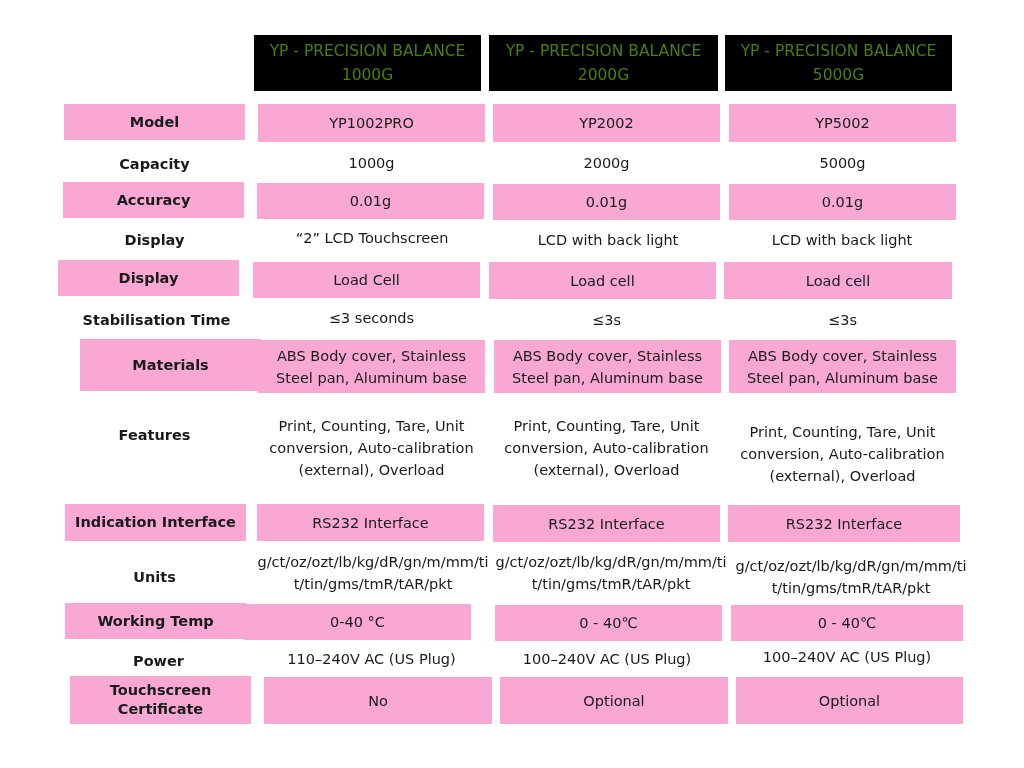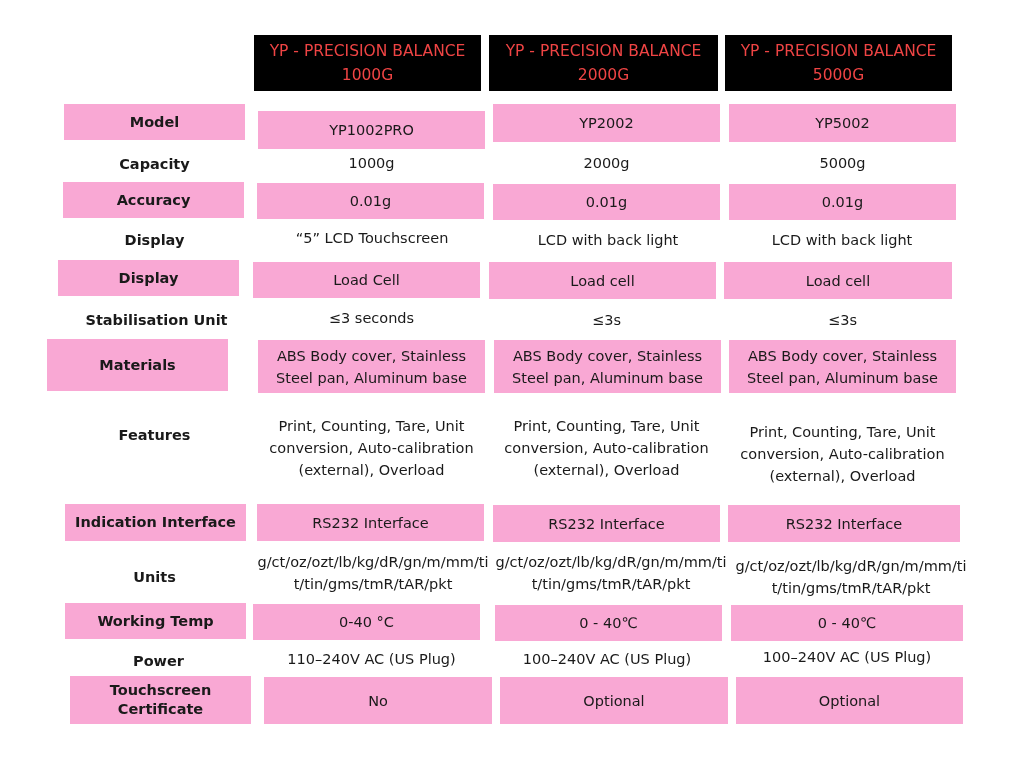--- a/index.html
+++ b/index.html
@@ -1,92 +1,92 @@
 <!DOCTYPE html>
 <html><head>
   <meta charset="utf-8">
   <style>
     html, body { margin: 0; padding: 0; background: #ffffff; }
     body { width: 1024px; height: 768px; position: relative; overflow: hidden;
            font-family: "DejaVu Sans", sans-serif; color: #1a1a1a; }
     .cell { position: absolute; display: flex; align-items: center; justify-content: center;
             text-align: center; box-sizing: border-box; line-height: 22px; }
     .bg { background: #f9a8d4; }
-    .hdr { background: #000000; color: #ef4444; font-size: 15.5px; line-height: 24px; }
+    .hdr { background: #000000; color: #4d7c0f; font-size: 15.5px; line-height: 24px; }
     .lbl { font-weight: bold; font-size: 14.5px; line-height: 19px; }
     .val { font-size: 14.5px; }
   </style>
 </head>
 <body>
 
 <div class="cell hdr" style="left:254px;top:35px;width:227px;height:56px;flex-direction:column;">
   <span>YP - PRECISION BALANCE</span>
   <span>1000G</span>
 </div>
 <div class="cell hdr" style="left:489px;top:35px;width:229px;height:56px;flex-direction:column;">
   <span>YP - PRECISION BALANCE</span>
   <span>2000G</span>
 </div>
 <div class="cell hdr" style="left:725px;top:35px;width:227px;height:56px;flex-direction:column;">
   <span>YP - PRECISION BALANCE</span>
   <span>5000G</span>
 </div>
 
 <div class="cell lbl bg" style="left:64px;top:104px;width:181px;height:36px;">Model</div>
-<div class="cell val bg" style="left:258px;top:111px;width:227px;height:38px;">YP1002PRO</div>
+<div class="cell val bg" style="left:258px;top:104px;width:227px;height:38px;">YP1002PRO</div>
 <div class="cell val bg" style="left:493px;top:104px;width:227px;height:38px;">YP2002</div>
 <div class="cell val bg" style="left:729px;top:104px;width:227px;height:38px;">YP5002</div>
 
 <div class="cell lbl" style="left:64px;top:153px;width:181px;height:22px;">Capacity</div>
 <div class="cell val" style="left:258px;top:152px;width:227px;height:22px;">1000g</div>
 <div class="cell val" style="left:493px;top:152px;width:227px;height:22px;">2000g</div>
 <div class="cell val" style="left:729px;top:152px;width:227px;height:22px;">5000g</div>
 
 <div class="cell lbl bg" style="left:63px;top:182px;width:181px;height:36px;">Accuracy</div>
 <div class="cell val bg" style="left:257px;top:183px;width:227px;height:36px;">0.01g</div>
 <div class="cell val bg" style="left:493px;top:184px;width:227px;height:36px;">0.01g</div>
 <div class="cell val bg" style="left:729px;top:184px;width:227px;height:36px;">0.01g</div>
 
 <div class="cell lbl" style="left:64px;top:229px;width:181px;height:22px;">Display</div>
-<div class="cell val" style="left:252px;top:227px;width:240px;height:22px;">“5” LCD Touchscreen</div>
+<div class="cell val" style="left:252px;top:227px;width:240px;height:22px;">“2” LCD Touchscreen</div>
 <div class="cell val" style="left:488px;top:229px;width:240px;height:22px;">LCD with back light</div>
 <div class="cell val" style="left:722px;top:229px;width:240px;height:22px;">LCD with back light</div>
 
 <div class="cell lbl bg" style="left:58px;top:260px;width:181px;height:36px;">Display</div>
 <div class="cell val bg" style="left:253px;top:262px;width:227px;height:36px;">Load Cell</div>
 <div class="cell val bg" style="left:489px;top:262px;width:227px;height:37px;">Load cell</div>
 <div class="cell val bg" style="left:724px;top:262px;width:228px;height:37px;">Load cell</div>
 
-<div class="cell lbl" style="left:66px;top:309px;width:181px;height:22px;">Stabilisation Unit</div>
+<div class="cell lbl" style="left:66px;top:309px;width:181px;height:22px;">Stabilisation Time</div>
 <div class="cell val" style="left:258px;top:307px;width:227px;height:22px;">≤3 seconds</div>
 <div class="cell val" style="left:493px;top:309px;width:227px;height:22px;">≤3s</div>
 <div class="cell val" style="left:729px;top:309px;width:227px;height:22px;">≤3s</div>
 
-<div class="cell lbl bg" style="left:47px;top:339px;width:181px;height:52px;">Materials</div>
+<div class="cell lbl bg" style="left:80px;top:339px;width:181px;height:52px;">Materials</div>
 <div class="cell val bg" style="left:258px;top:340px;width:227px;height:53px;padding:0 8px;">ABS Body cover, Stainless Steel pan, Aluminum base</div>
 <div class="cell val bg" style="left:494px;top:340px;width:227px;height:53px;padding:0 8px;">ABS Body cover, Stainless Steel pan, Aluminum base</div>
 <div class="cell val bg" style="left:729px;top:340px;width:227px;height:53px;padding:0 8px;">ABS Body cover, Stainless Steel pan, Aluminum base</div>
 
 <div class="cell lbl" style="left:64px;top:424px;width:181px;height:22px;">Features</div>
 <div class="cell val" style="left:258px;top:404px;width:227px;height:88px;padding:0 10px;">Print, Counting, Tare, Unit conversion, Auto-calibration (external), Overload</div>
 <div class="cell val" style="left:493px;top:404px;width:227px;height:88px;padding:0 10px;">Print, Counting, Tare, Unit conversion, Auto-calibration (external), Overload</div>
 <div class="cell val" style="left:729px;top:410px;width:227px;height:88px;padding:0 10px;">Print, Counting, Tare, Unit conversion, Auto-calibration (external), Overload</div>
 
 <div class="cell lbl bg" style="left:65px;top:504px;width:181px;height:37px;">Indication Interface</div>
 <div class="cell val bg" style="left:257px;top:504px;width:227px;height:37px;">RS232 Interface</div>
 <div class="cell val bg" style="left:493px;top:505px;width:227px;height:37px;">RS232 Interface</div>
 <div class="cell val bg" style="left:728px;top:505px;width:232px;height:37px;">RS232 Interface</div>
 
 <div class="cell lbl" style="left:64px;top:566px;width:181px;height:22px;">Units</div>
 <div class="cell val" style="left:256px;top:551px;width:234px;height:44px;word-break:break-all;">g/ct/oz/ozt/lb/kg/dR/gn/m/mm/tit/tin/gms/tmR/tAR/pkt</div>
 <div class="cell val" style="left:492px;top:551px;width:238px;height:44px;word-break:break-all;">g/ct/oz/ozt/lb/kg/dR/gn/m/mm/tit/tin/gms/tmR/tAR/pkt</div>
 <div class="cell val" style="left:732px;top:555px;width:238px;height:44px;word-break:break-all;">g/ct/oz/ozt/lb/kg/dR/gn/m/mm/tit/tin/gms/tmR/tAR/pkt</div>
 
 <div class="cell lbl bg" style="left:65px;top:603px;width:181px;height:36px;">Working Temp</div>
-<div class="cell val bg" style="left:253px;top:604px;width:227px;height:36px;">0-40 °C</div>
+<div class="cell val bg" style="left:244px;top:604px;width:227px;height:36px;">0-40 °C</div>
 <div class="cell val bg" style="left:495px;top:605px;width:227px;height:36px;">0 - 40℃</div>
 <div class="cell val bg" style="left:731px;top:605px;width:232px;height:36px;">0 - 40℃</div>
 
 <div class="cell lbl" style="left:68px;top:650px;width:181px;height:22px;">Power</div>
 <div class="cell val" style="left:258px;top:648px;width:227px;height:22px;">110–240V AC (US Plug)</div>
 <div class="cell val" style="left:487px;top:648px;width:240px;height:22px;">100–240V AC (US Plug)</div>
 <div class="cell val" style="left:727px;top:646px;width:240px;height:22px;">100–240V AC (US Plug)</div>
 
 <div class="cell lbl bg" style="left:70px;top:676px;width:181px;height:48px;padding:0 30px;">Touchscreen Certificate</div>
 <div class="cell val bg" style="left:264px;top:677px;width:228px;height:47px;">No</div>

